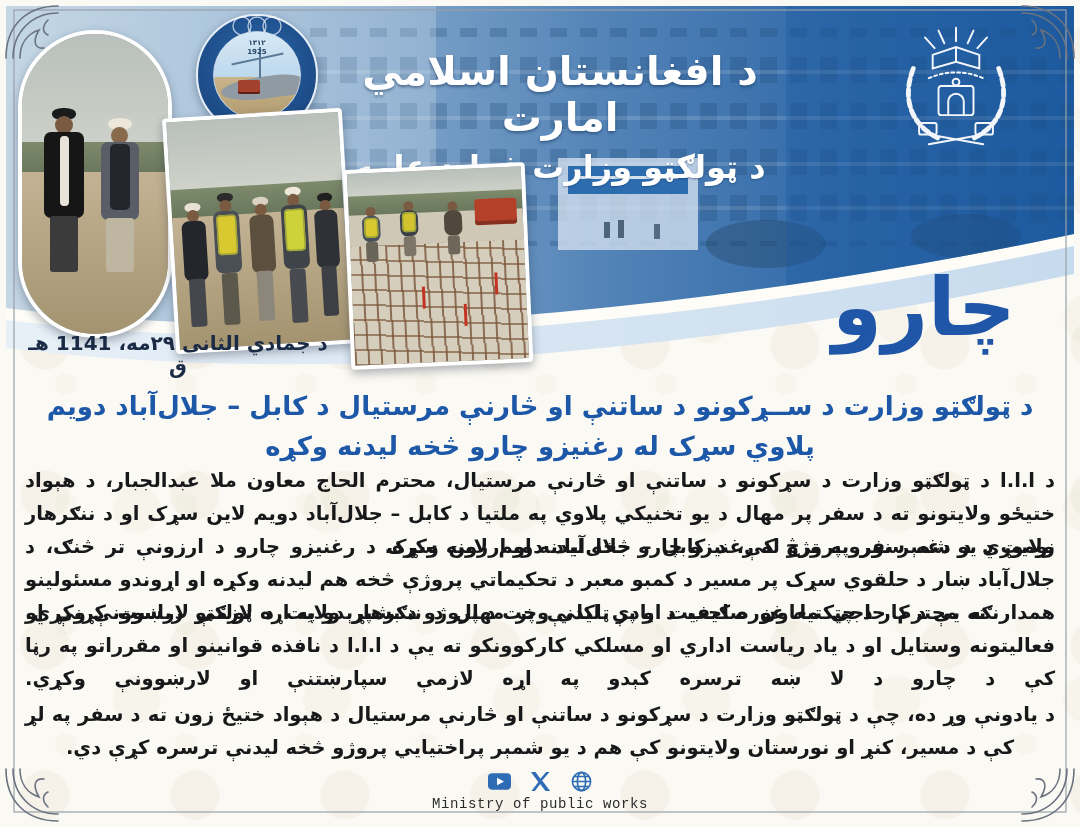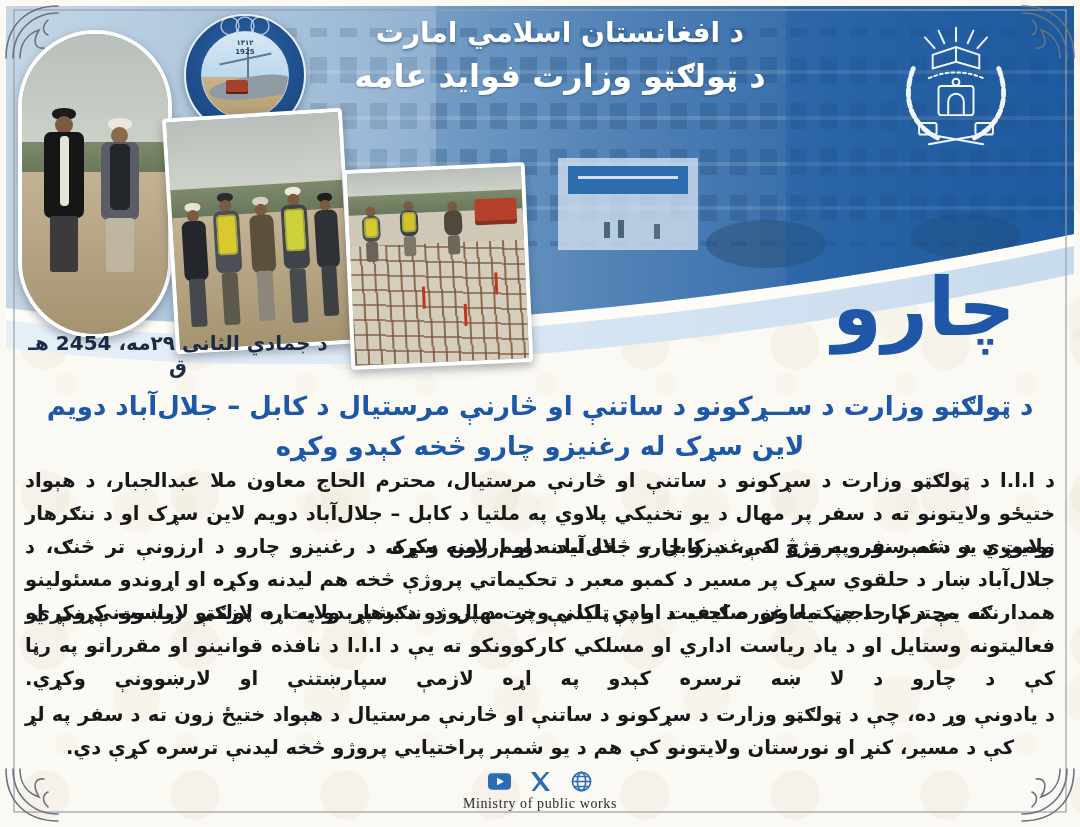--- a/index.html
+++ b/index.html
@@ -15,28 +15,28 @@
   }
   .abs{position:absolute;}
   svg{display:block;}
 
   
   .frame{left:0;top:0;width:1080px;height:827px;pointer-events:none;}
 
   
   .header-svg{left:6px;top:6px;}
   .header-title{left:300px;top:16px;width:520px;text-align:center;color:#ffffff;direction:rtl;}
-  .h-callig{font-size:28px;font-weight:800;letter-spacing:1px;text-shadow:0 2px 3px rgba(10,40,80,.45);}
+  .h-callig{font-size:40px;font-weight:800;letter-spacing:1px;text-shadow:0 2px 3px rgba(10,40,80,.45);margin-top:32px;}
   .h-ministry{font-size:32px;font-weight:800;margin-top:8px;text-shadow:0 1px 2px rgba(10,40,80,.4);}
   .h-office{font-size:17px;font-weight:700;margin-top:8px;text-shadow:0 1px 2px rgba(10,40,80,.4);}
 
   .emblem{left:876px;top:18px;width:160px;height:136px;opacity:.95;}
 
   
-  .logo{left:184px;top:14px;width:118px;height:118px;border-radius:50%;
+  .logo{left:196px;top:14px;width:118px;height:118px;border-radius:50%;
         background:radial-gradient(circle at 50% 40%, #2a66a8, #173f78);
         border:2px solid #e6eef7;box-shadow:0 3px 8px rgba(10,30,60,.35);}
   .logo-inner{position:absolute;inset:15px;border-radius:50%;background:#eef4f9;overflow:hidden;border:1px solid #b9cde0;}
   .logo-sky{position:absolute;inset:0 0 45% 0;background:linear-gradient(#d6e8f5,#bcd7ec);}
   .logo-ground{position:absolute;inset:52% 0 0 0;background:linear-gradient(#c9b489,#b29c72);}
   .logo-road{position:absolute;left:8%;top:52%;width:95%;height:26%;background:#8f9aa3;border-radius:50% 40% 10% 60%;transform:rotate(-8deg);}
   .logo-truck{position:absolute;left:28%;top:56%;width:26%;height:16%;background:#a3402e;border-radius:2px;box-shadow:inset 0 -2px 0 #5c1f14;}
   .logo-pylon{position:absolute;left:52%;top:18%;width:2px;height:36%;background:#5c7a96;}
   .logo-cable{position:absolute;left:20%;top:30%;width:62%;height:2px;background:#5c7a96;transform:rotate(-12deg);}
   .logo-years{position:absolute;left:0;top:8%;width:100%;text-align:center;font-size:7px;font-weight:700;color:#2a4668;line-height:9px;}
@@ -76,21 +76,21 @@
         font-size:19.5px;font-weight:700;color:#17181a;line-height:33px;}
   .para-1{top:464px;}
   .para-2{top:530px;text-align-last:left;}
   .para-3{top:596px;text-align-last:justify;}
   .para-4{top:698px;text-align-last:center;}
 
   
   .footer-icons{left:0;top:770px;width:1080px;display:flex;justify-content:center;gap:18px;align-items:center;}
   .footer-icons svg{width:23px;height:23px;}
   .footer-caption{left:0;top:796px;width:1080px;text-align:center;
-                  font-family:Liberation Serif, serif;font-size:14px;color:#2b2b2b;letter-spacing:.6px;}
+                  font-family:Liberation Mono, monospace;font-size:14px;color:#2b2b2b;letter-spacing:.6px;}
 </style>
 </head>
 <body>
 
 <div class="page">
 
   <svg class="abs header-svg" width="1068" height="400" viewBox="0 0 1068 400" aria-hidden="true">
     <defs>
       <linearGradient id="hdrGrad" x1="0" y1="0" x2="1" y2="0">
         <stop offset="0" stop-color="#b9cfdf"></stop>
@@ -272,24 +272,24 @@
       <div class="vest" style="left:5px;top:11px;width:14px;height:20px;background:#d2c22e;"></div>
       <div class="legs" style="left:6px;top:35px;width:12px;height:20px;background:#7d7668;"></div>
     </div>
     <div class="fig" style="left:92px;top:32px;width:24px;height:54px;">
       <div class="head" style="left:7px;top:0;width:10px;height:10px;"></div>
       <div class="body" style="left:3px;top:9px;width:18px;height:25px;background:#50483c;"></div>
       <div class="legs" style="left:6px;top:34px;width:12px;height:19px;background:#6e675a;"></div>
     </div>
   </div>
 
-  <div class="abs date-line">د جمادي الثانی ۲۹مه، 2454 هـ ق</div>
+  <div class="abs date-line">د جمادي الثانی ۲۹مه، 1141 هـ ق</div>
   <div class="abs post-title">چارو</div>
 
-  <div class="abs headline">د ټولګټو وزارت د ســړکونو د ساتنې او څارنې مرستیال د کابل – جلال‌آباد دویم لاین سړک له رغنیزو چارو څخه کېدو وکړه</div>
+  <div class="abs headline">د ټولګټو وزارت د ســړکونو د ساتنې او څارنې مرستیال د کابل – جلال‌آباد دویم پلاوي سړک له رغنیزو چارو څخه لیدنه وکړه</div>
   <p class="para para-1">د ا.ا.ا د ټولګټو وزارت د سړکونو د ساتنې او څارنې مرستیال، محترم الحاج معاون ملا عبدالجبار، د هېواد ختیځو ولایتونو ته د سفر پر مهال د یو تخنیکي پلاوي په ملتیا د کابل – جلال‌آباد دویم لاین سړک او د ننګرهار ولایت د یو شمېر نورو پروژو له رغنیزو چارو څخه لیدنه او ارزونه وکړه.</p>
   <p class="para para-2">نوموړي د دغه سفر په ترڅ کې، د کابل – جلال‌آباد دویم لاین سړک د رغنیزو چارو د ارزونې تر څنګ، د جلال‌آباد ښار د حلقوي سړک پر مسیر د کمبو معبر د تحکیماتي پروژې څخه هم لیدنه وکړه او اړوندو مسئولینو ته یې د کار د چټکتیا، غوره کیفیت او پر ټاکلي وخت د پروژو د بشپړېدو په اړه لازمې لارښوونې وکړي.</p>
   <p class="para para-3">همدارنګه محترم حاجي معاون صاحب د یادې لیدنې پر مهال د ننګرهار ولایت د ټولګټو ریاست کړنې او فعالیتونه وستایل او د یاد ریاست اداري او مسلکي کارکوونکو ته یې د ا.ا.ا د نافذه قوانینو او مقرراتو په رڼا کې د چارو د لا ښه ترسره کېدو په اړه لازمې سپارښتنې او لارښوونې وکړي.</p>
   <p class="para para-4">د یادونې وړ ده، چې د ټولګټو وزارت د سړکونو د ساتنې او څارنې مرستیال د هېواد ختیځ زون ته د سفر په لړ کې د مسیر، کنړ او نورستان ولایتونو کې هم د یو شمېر پراختیایي پروژو څخه لیدنې ترسره کړې دي.</p>
 
   <div class="abs footer-icons">
     <svg viewBox="0 0 28 22" aria-hidden="true">
       <rect x="0" y="1" width="28" height="20" rx="5" fill="#2d6cb4"></rect>
       <polygon points="11,6.5 19.5,11 11,15.5" fill="#ffffff"></polygon>
     </svg>

